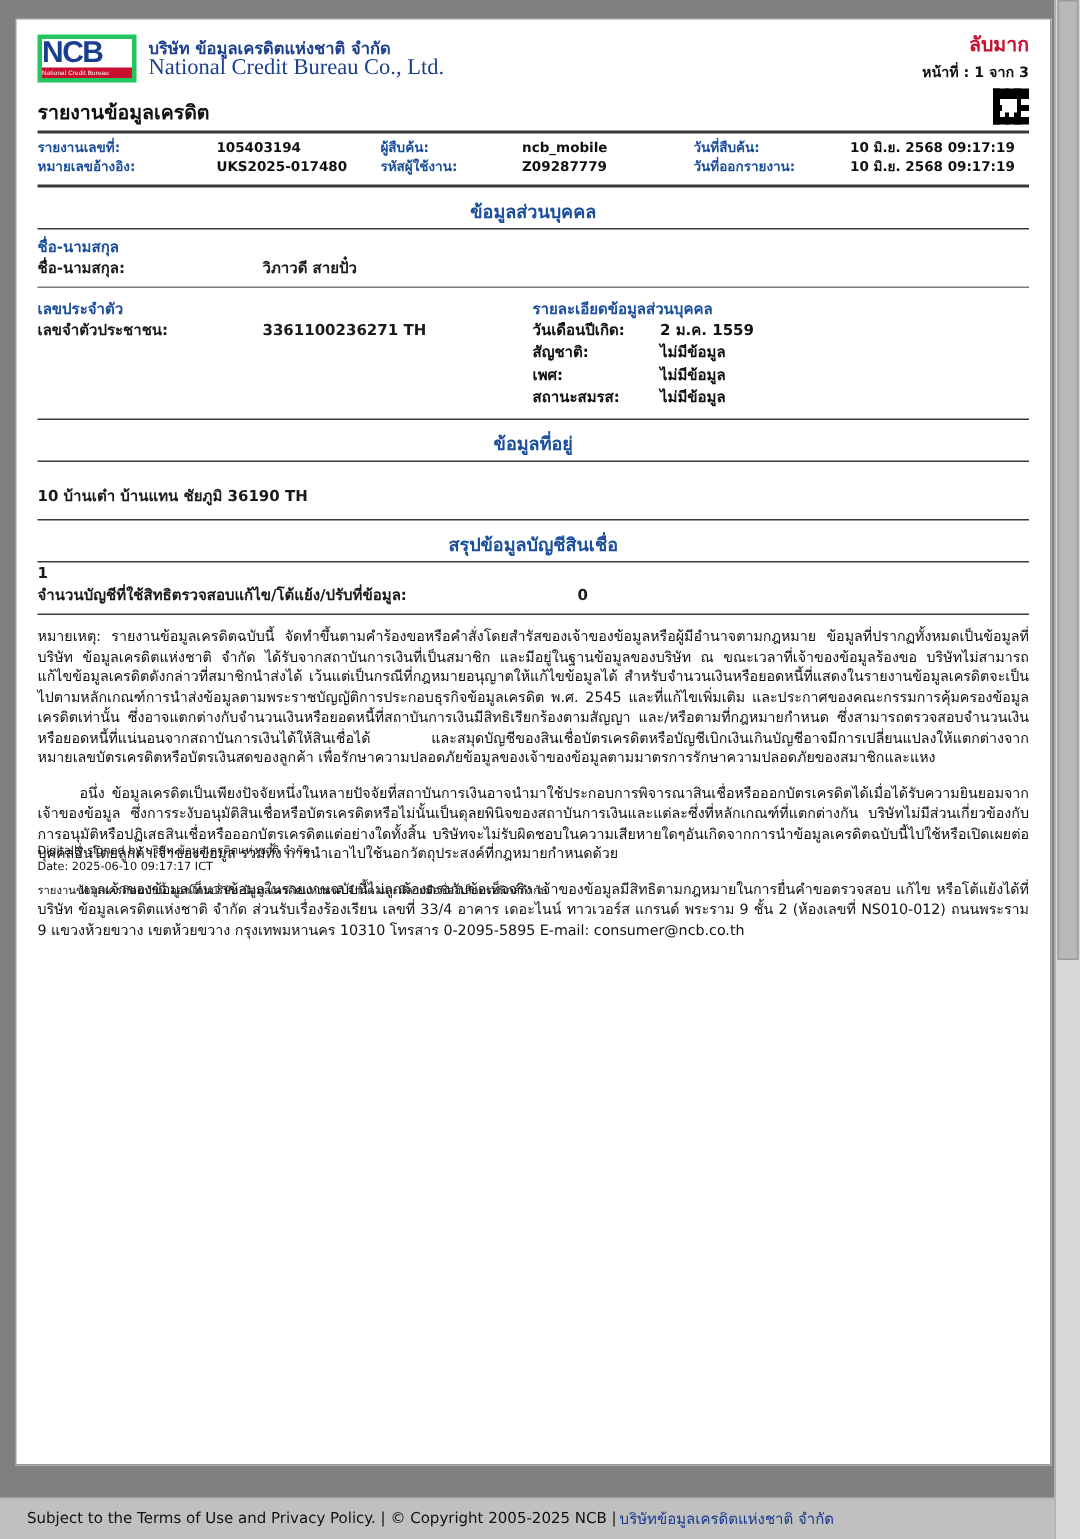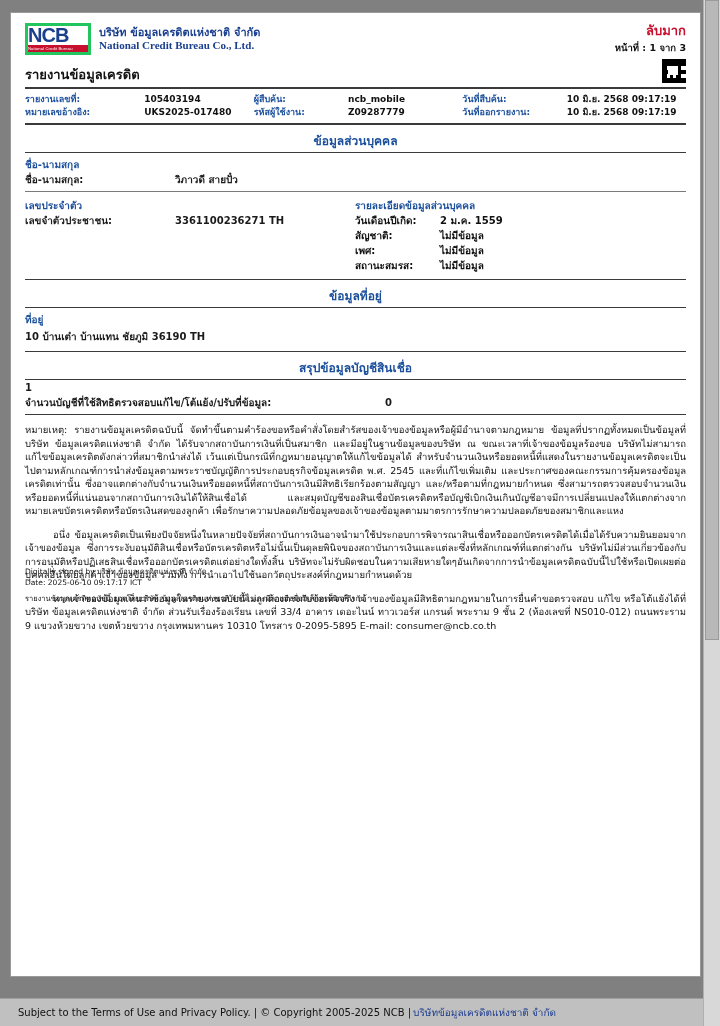--- a/index.html
+++ b/index.html
@@ -97,23 +97,23 @@
     letter-spacing: 0.1px;
   }
   .co-name { padding-left: 8px; padding-top: 3px; }
   .co-name .th {
     font-size: 11px;
     color: #1a3f8f;
     font-weight: bold;
     line-height: 13px;
   }
   .co-name .en {
-    font-size: 11px;
+    font-size: 15px;
     color: #1a3f8f;
-    font-weight: bold;
+    font-weight: normal;
     line-height: 13px;
     font-family: "Liberation Serif", serif;
   }
   .secret {
     text-align: right;
   }
   .secret .label {
     color: #c8102e;
     font-size: 13px;
     font-weight: bold;
@@ -196,21 +196,21 @@
   .two-col .left { width: 330px; }
   .two-col .right { width: 320px; }
 
   .row { display: flex; line-height: 15px; font-size: 10px; }
   .row .k { width: 150px; font-weight: bold; }
   .row .v { font-weight: bold; }
   .rrow { display: flex; line-height: 15px; font-size: 10px; }
   .rrow .k { width: 85px; font-weight: bold; color: #111; }
   .rrow .v { font-weight: bold; color: #111; }
 
-  .addr { font-size: 10px; font-weight: bold; line-height: 16px; margin-top: 2px; }
+  .addr { font-size: 10px; font-weight: bold; line-height: 16px; margin-top: 16px; }
 
   .sum-row { display: flex; font-size: 10px; line-height: 15px; }
   .sum-row .k { width: 360px; font-weight: bold; }
   .sum-row .v { font-weight: bold; }
 
   .note {
     font-size: 9.5px;
     line-height: 13.5px;
     text-align: justify;
     margin-top: 8px;
@@ -323,21 +323,20 @@
         <div class="rrow">
           <div class="k">สถานะสมรส:</div>
           <div class="v">ไม่มีข้อมูล</div>
         </div>
       </div>
     </div>
 
     <div class="rule" style="margin-top:6px;"></div>
     <div class="section-title">ข้อมูลที่อยู่</div>
     <div class="rule"></div>
-    <div class="blue-head">ที่อยู่</div>
     <div class="addr">10 บ้านเต๋า บ้านแทน ชัยภูมิ 36190 TH</div>
     <div class="rule" style="margin-top:6px;"></div>
 
     <div class="section-title">สรุปข้อมูลบัญชีสินเชื่อ</div>
     <div class="rule"></div>
 
     <div class="sum-row">
       <div class="v">1</div>
     </div>
     <div class="sum-row">

